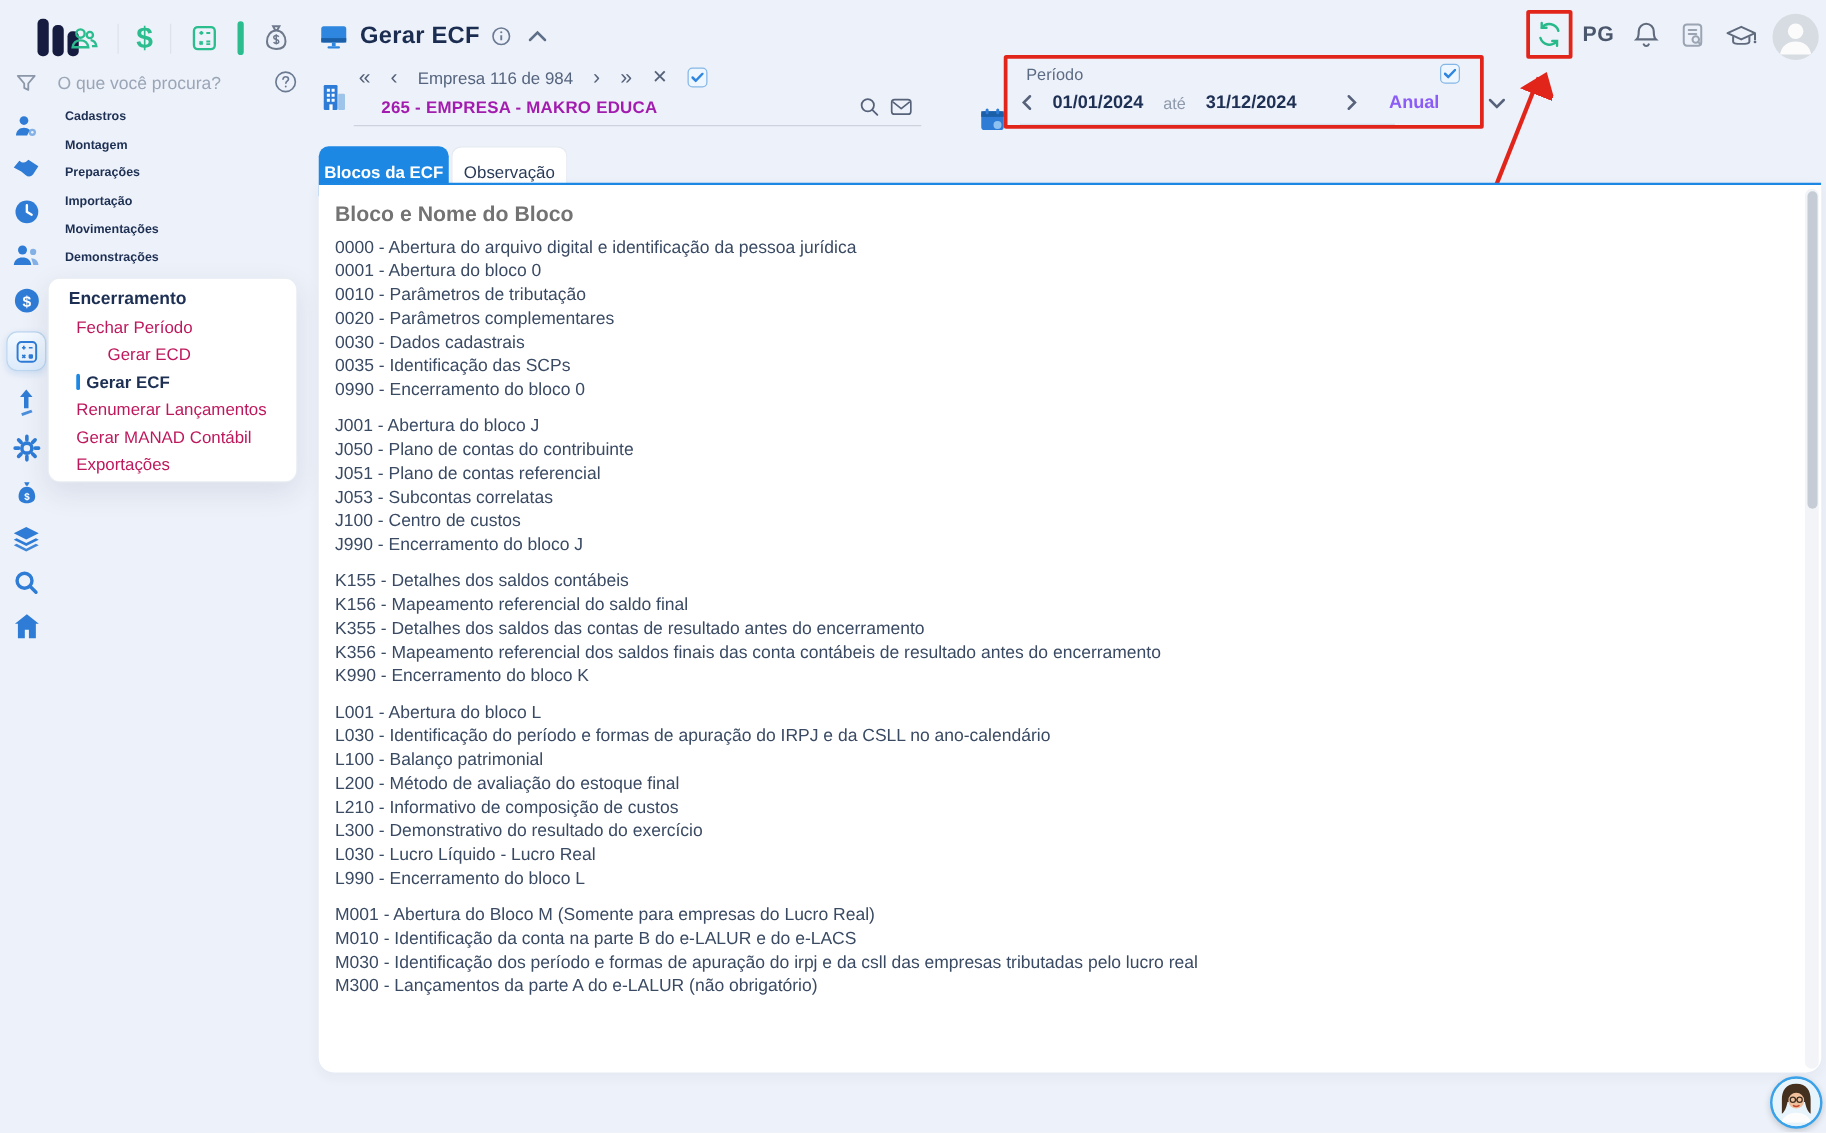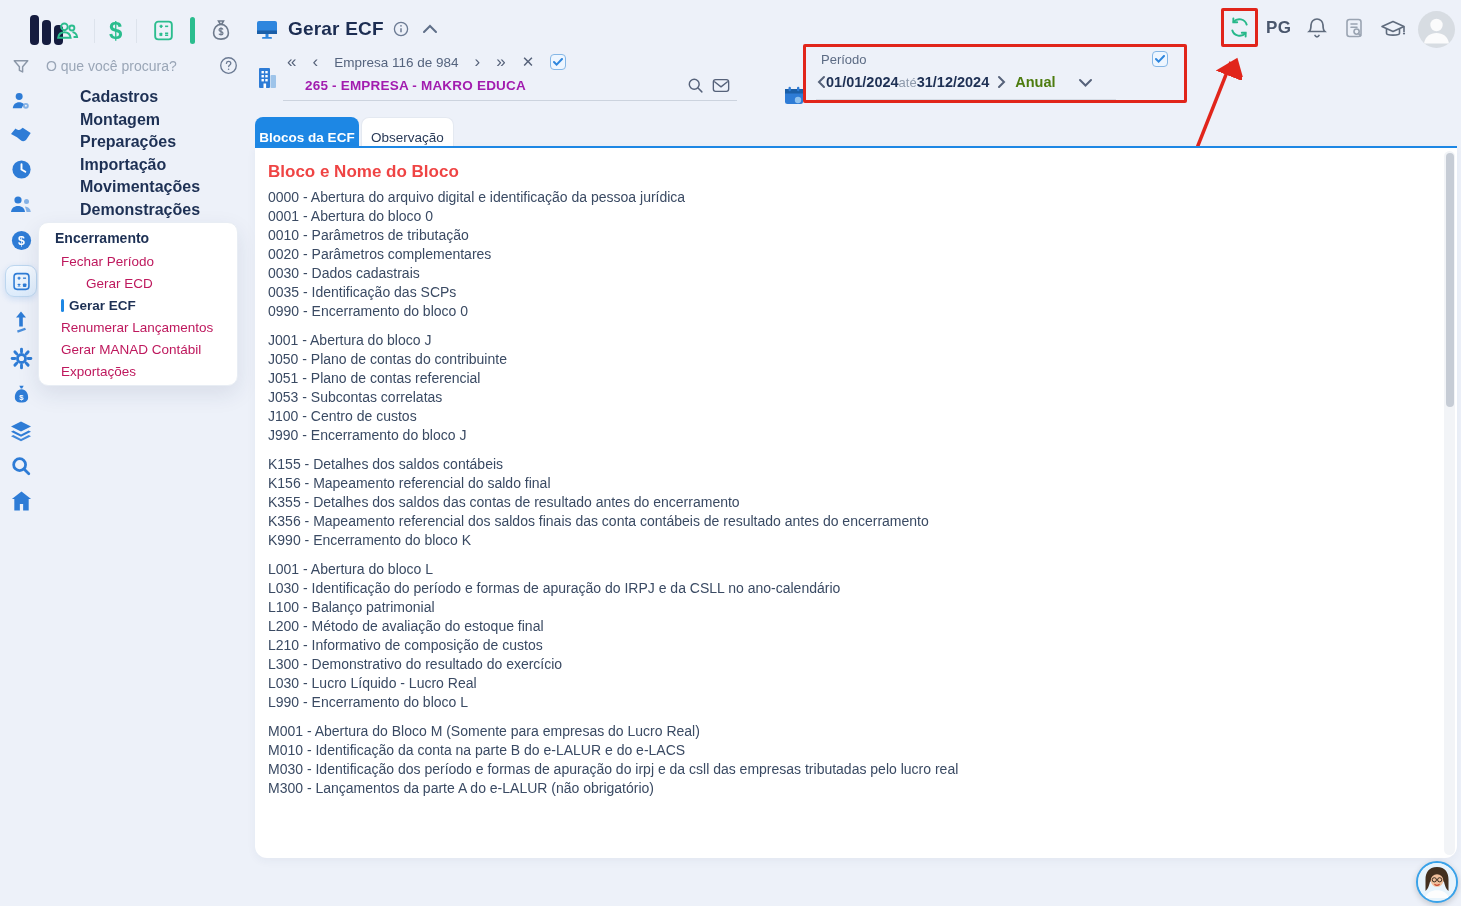--- a/index.html
+++ b/index.html
@@ -20,21 +20,21 @@
 
   
   .red-box { border:3px solid #e1251b; border-radius:2px; }
 
   
   .search-input { border:none; outline:none; background:transparent; font-family:"Liberation Sans",sans-serif;
                   font-size:14px; color:#1d4ed8; width:165px; }
   .search-input::placeholder { color:#9aa6b7; }
 
   
-  .side-item { font-size:16px; font-weight:700; color:#1d3054; cursor:pointer; white-space:nowrap;margin-left:28px; }
+  .side-item { font-size:10px; font-weight:700; color:#1d3054; cursor:pointer; white-space:nowrap; }
   .icn { display:block; }
   .icn-active-bg { width:32px; height:32px; border-radius:9px; background:linear-gradient(180deg,#f4f9ff,#dcebfb);
                    border:1px solid #bcd6ef; box-shadow:0 2px 5px rgba(60,188,140,0.0),0 2px 6px rgba(46,124,214,.18);
                    display:flex; align-items:center; justify-content:center; }
   .popup { background:#ffffff; border:1px solid #e8edf4; border-radius:10px;
            box-shadow:0 8px 22px rgba(30,50,90,.10); }
   .popup-title { font-size:14px; font-weight:700; color:#1d3054; }
   .popup-item { font-size:13.5px; color:#be185d; cursor:pointer; white-space:nowrap; }
   .popup-item.active { font-weight:700; color:#1d3054; display:flex; align-items:center; gap:5px; }
   .active-mini-bar { width:3px; height:13px; background:#1d87e4; border-radius:2px; display:inline-block; }
@@ -42,30 +42,30 @@
   
   .pager-chev { font-size:17px; color:#56627a; cursor:pointer; line-height:16px; }
   .pager-label { font-size:13.5px; color:#55647e; }
   .company-name { font-size:13.5px; font-weight:700; color:#a21caf; letter-spacing:.2px; }
   .underline { height:1px; background:#ccd3de; }
   .checkbox { width:16px; height:16px; border:1.5px solid #85b7e6; border-radius:4px; background:#eef6ff;
               display:flex; align-items:center; justify-content:center; cursor:pointer; }
   .period-label { font-size:13px; color:#5c6b84; }
   .date-text { font-size:14.5px; font-weight:700; color:#1e3054; cursor:pointer; }
   .until-text { font-size:13px; color:#8d99ab; }
-  .mode-text { font-size:14.5px; font-weight:700; color:#4d7c0f; cursor:pointer; }
+  .mode-text { font-size:14.5px; font-weight:700; color:#8b5cf6; cursor:pointer; }
 
   
   .tab { height:40px; display:flex; align-items:center; justify-content:center; border-radius:8px 8px 0 0;
          font-size:13.5px; cursor:pointer; }
   .tab.active { background:#1d87e4; color:#ffffff; font-weight:700; }
   .tab.inactive { background:#ffffff; color:#2a3b58; border:1px solid #e4e9f1; border-bottom:none; }
   .panel { background:#ffffff; border-top:2px solid #1d87e4; border-radius:0 0 12px 12px;
            box-shadow:0 3px 10px rgba(30,50,90,.05); }
-  .content-heading { font-size:17px; font-weight:700; color:#ef4444; }
+  .content-heading { font-size:17px; font-weight:700; color:#737373; }
   .block-group { margin-bottom:10px; }
   .block-item { font-size:14px; line-height:19px; color:#3a4a63; white-space:nowrap; }
   .scroll-track { width:11px; background:#f2f4f7; border-radius:6px; }
   .scroll-thumb { width:8px; background:#c6ccd5; border-radius:4px; }
 
   
   .chat-avatar { width:42px; height:42px; border-radius:50%; border:2px solid #39a2e9; overflow:hidden;
                  background:#dff0fb; cursor:pointer; box-shadow:0 2px 6px rgba(0,0,0,.18); }
 </style>
 </head>
@@ -345,21 +345,21 @@
     </svg>
   </div>
 
   <div class="abs red-box" style="left:803px; top:44px; width:384px; height:59px; background:transparent;"></div>
   <div class="abs period-label" style="left:821px; top:52px;">Período</div>
   <div class="abs checkbox" style="left:1152px; top:51px;">
     <svg width="10" height="8" viewBox="0 0 10 8" fill="none" stroke="#2e86de" stroke-width="2" stroke-linecap="round">
         <path d="M1 4l2.6 2.6L9 1"></path>
       </svg>
   </div>
-  <div class="abs" style="left:816px; top:74px; display:flex; align-items:center; gap:0;">
+  <div class="abs" style="left:816px; top:74px; display:flex; align-items:center; gap:16px;">
     <span>
       <svg class="icn" width="10" height="14" viewBox="0 0 10 14" fill="none" stroke="#56627a" stroke-width="2" stroke-linecap="round">
           <path d="M8 2L3 7l5 5"></path>
         </svg>
     </span>
     <span class="date-text">01/01/2024</span>
     <span class="until-text">até</span>
     <span class="date-text">31/12/2024</span>
     <span style="width:8px;"></span>
     <span>

